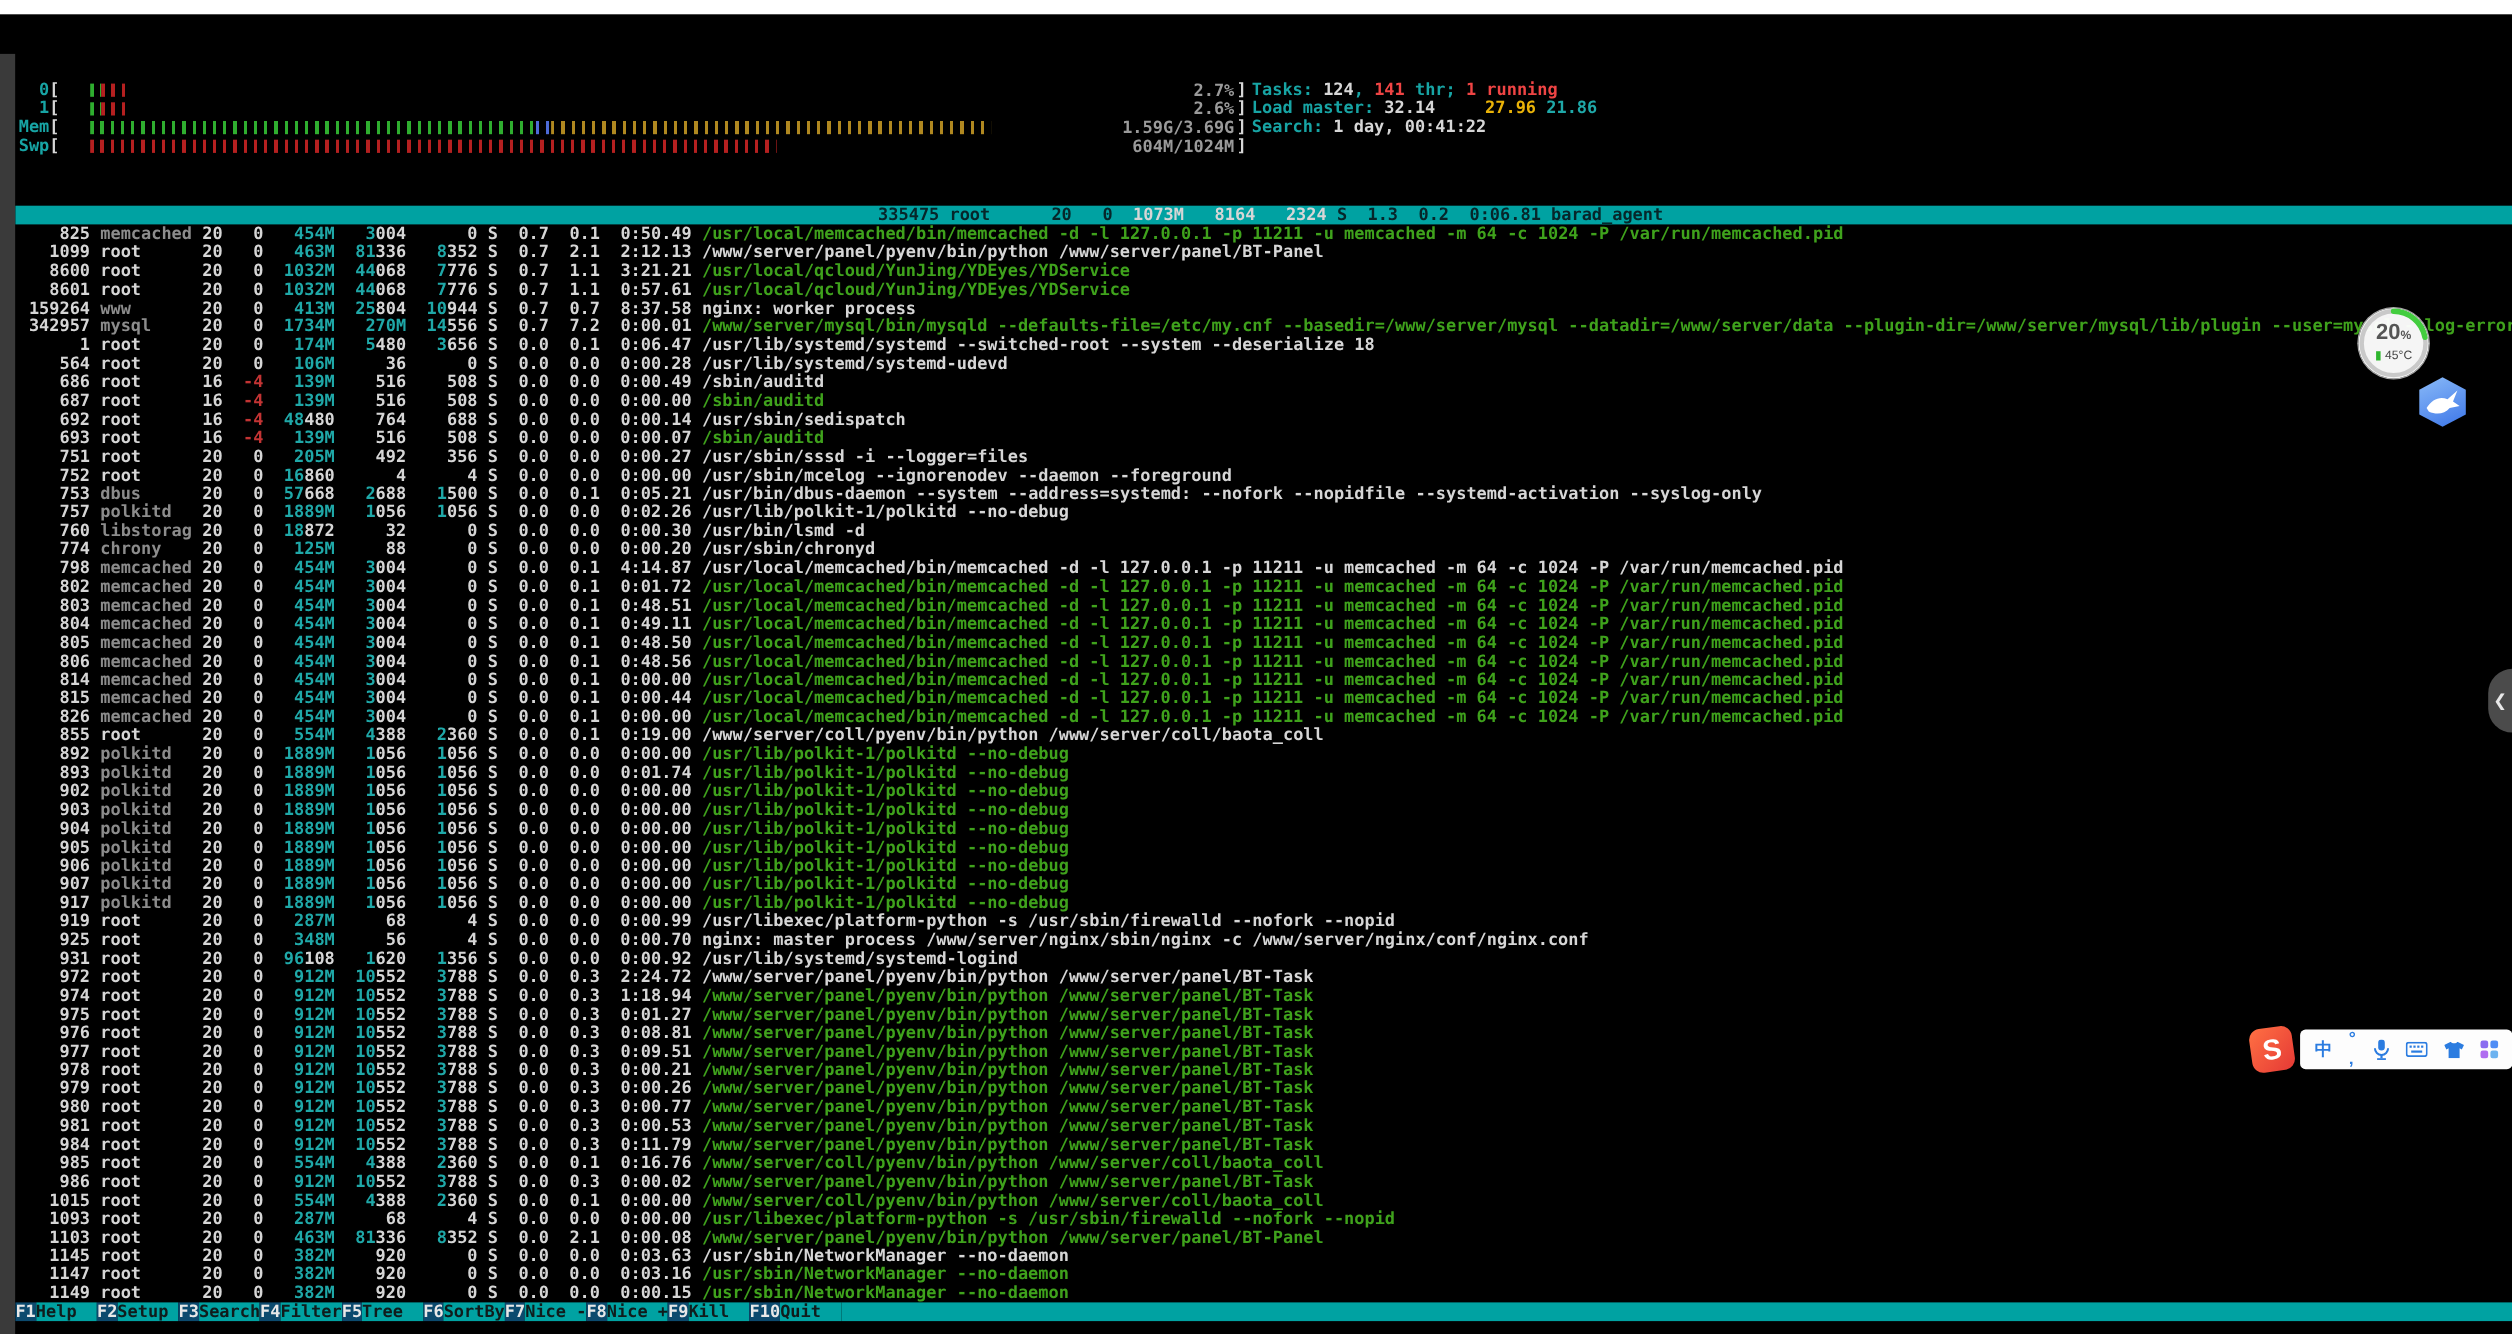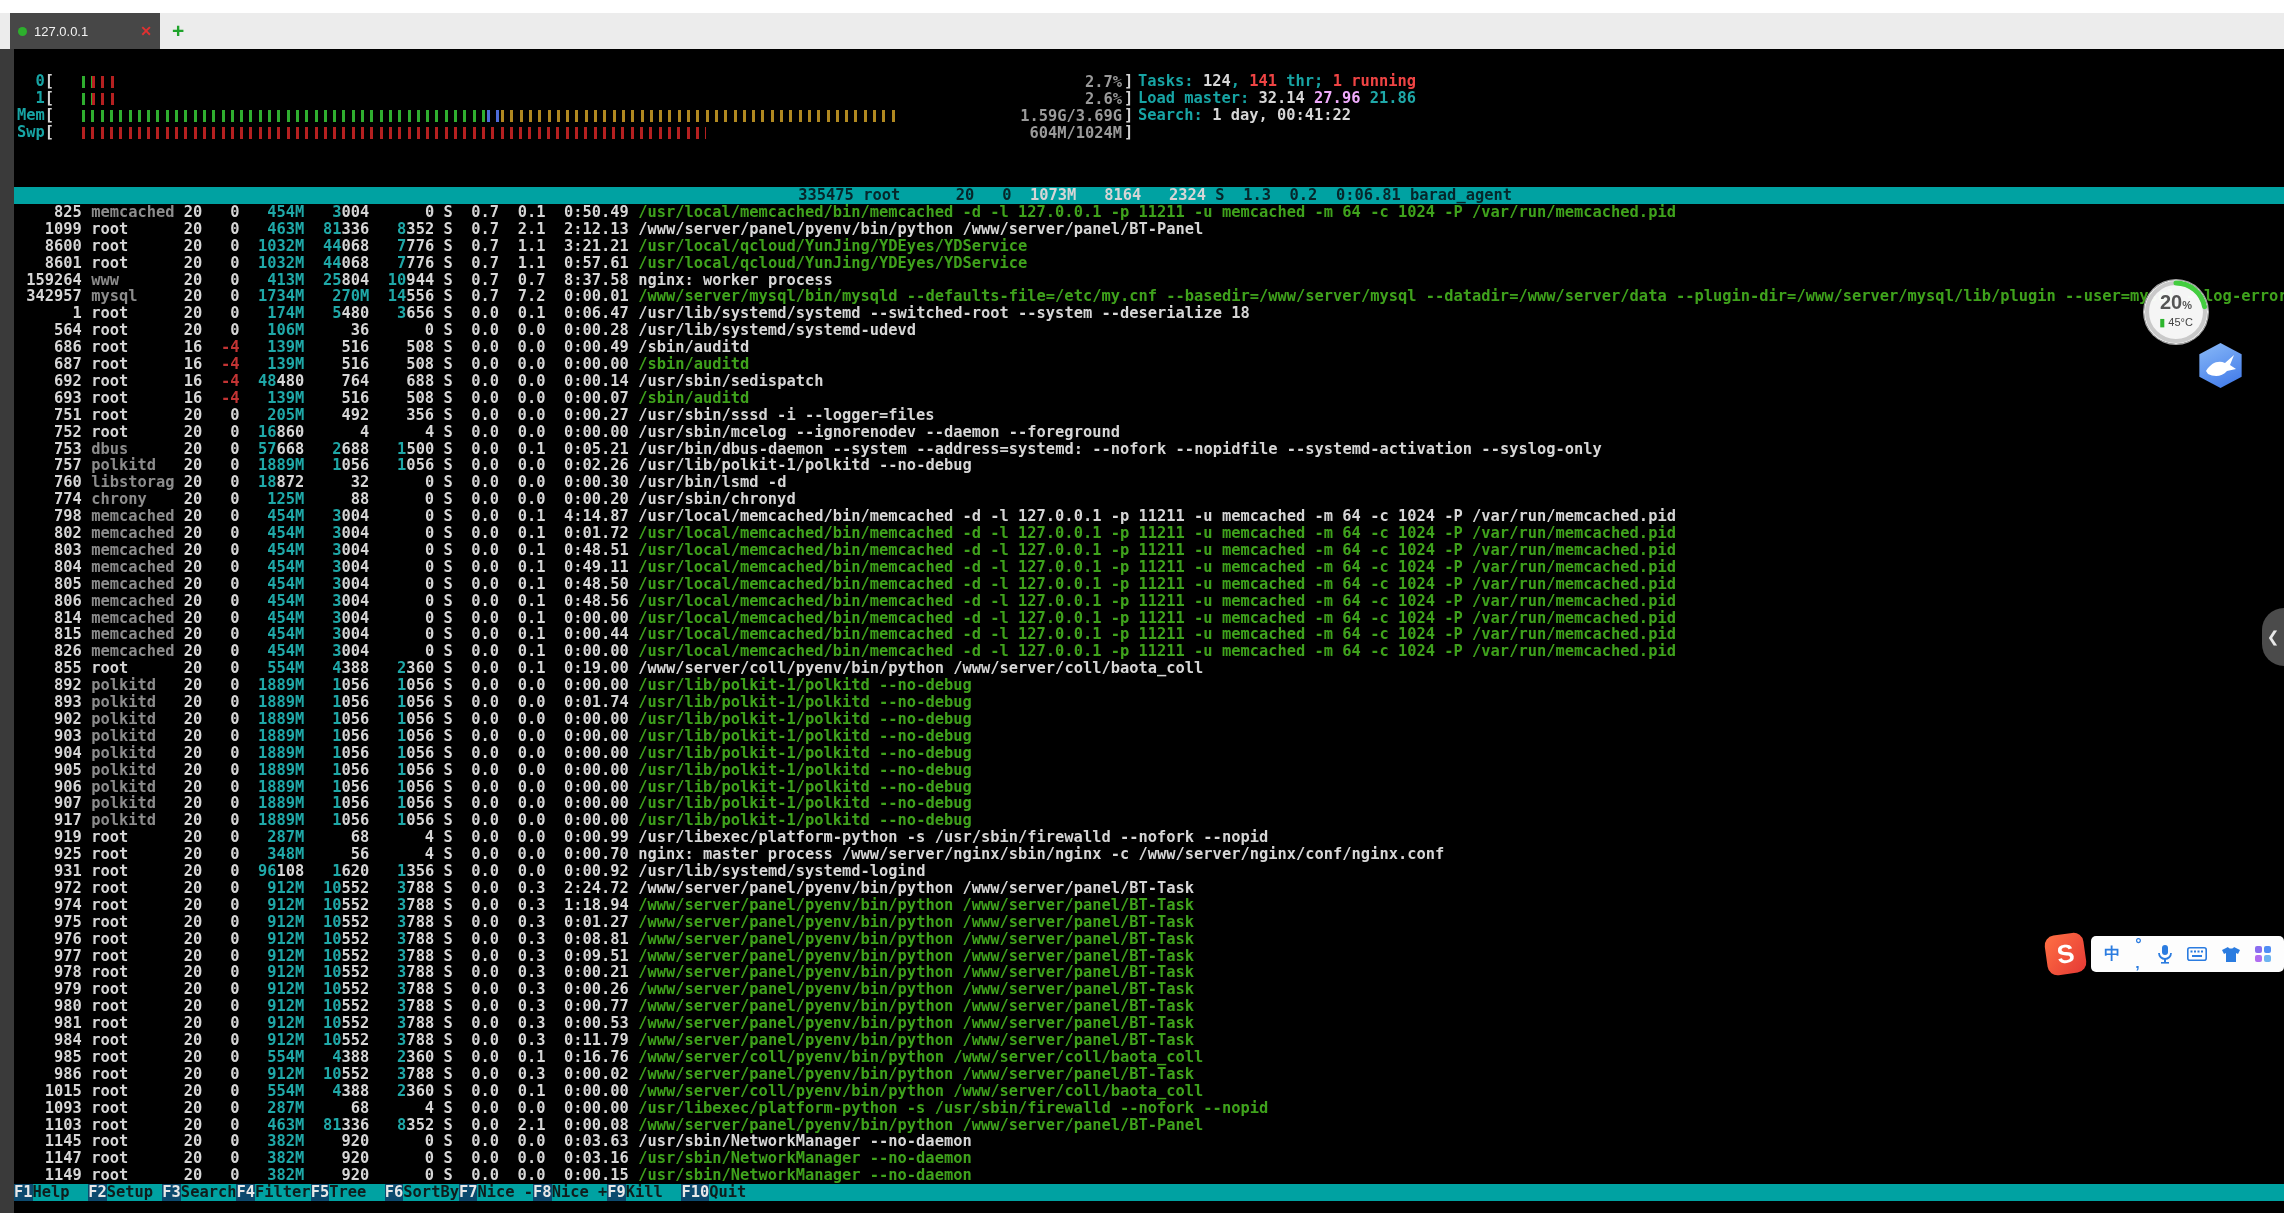--- a/index.html
+++ b/index.html
@@ -10,21 +10,21 @@
   .tab{position:absolute;left:10px;top:0;width:150px;height:36px;background:#474747;display:flex;align-items:center;padding:0 8px;box-sizing:border-box;}
   .tab-dot{width:9px;height:9px;border-radius:50%;background:#2daf2d;margin-right:7px;flex:0 0 auto;}
   .tab-title{color:#f2f2f2;font-size:13px;flex:1 1 auto;white-space:nowrap;overflow:hidden;}
   .tab-close{color:#e03131;font-weight:bold;font-size:14px;cursor:pointer;margin-left:6px;}
   .tab-new{position:absolute;left:172px;top:4px;color:#1fa32b;font-weight:bold;font-size:21px;line-height:28px;cursor:pointer;}
   .left-strip{position:absolute;left:0;top:49px;width:14px;height:1164px;background:#3a3a3a;}
   
   #term{position:absolute;left:14px;top:49px;width:2270px;height:1164px;background:#000;font-family:"DejaVu Sans Mono",monospace;font-size:15.4px;font-weight:bold;color:#d6d6d6;}
   .tline{position:absolute;left:3px;height:17px;line-height:16.9px;white-space:pre;}
   .c-w{color:#d6d6d6;} .c-gy{color:#8c8c8c;} .c-cy{color:#17a4a4;} .c-t{color:#1fa8a8;}
-  .c-gr{color:#3fa21c;} .c-grb{color:#ef4444;} .c-r{color:#c33434;} .c-dim{color:#f0abfc;}
+  .c-gr{color:#3fa21c;} .c-grb{color:#ef4444;} .c-r{color:#c33434;} .c-dim{color:#eab308;margin-left:36px;}
   .meter{display:inline-block;position:relative;width:1042px;height:16px;vertical-align:middle;margin-left:28px;}
   .seg{position:absolute;top:2px;bottom:2px;}
   .seg.green{background:repeating-linear-gradient(90deg,#2fae2f 0 3px,transparent 3px 9.3px);}
   .seg.red{background:repeating-linear-gradient(90deg,#b52020 0 3px,transparent 3px 9.3px);}
   .seg.blue{background:repeating-linear-gradient(90deg,#4d6bd8 0 3px,transparent 3px 9.3px);}
   .seg.yellow{background:repeating-linear-gradient(90deg,#b08820 0 3px,transparent 3px 9.3px);}
   .meter-val{position:absolute;right:2px;top:0;line-height:16px;color:#9a9a9a;}
   #table-header{position:absolute;left:0;top:121px;width:2270px;height:17px;background:#18a518;color:#102010;line-height:16.9px;white-space:pre;padding-left:3px;box-sizing:border-box;}
   .sort-col{background:#00a2a2;color:#0a1a1a;}
   .sort-tri{color:#0b3b0b;}
@@ -55,28 +55,20 @@
   .ime-ic{color:#2b7ce0;font-weight:bold;font-size:16px;cursor:pointer;display:flex;align-items:center;}
   .ime-grid{display:grid;grid-template-columns:7px 7px;grid-gap:2px;cursor:pointer;}
   .ime-grid i{width:7px;height:7px;border-radius:2px;display:block;}
 </style>
 </head>
 <body>
 
 <div id="page">
   <div class="top-strip"></div>
 
-  <div class="tab-bar">
-    <div class="tab">
-      <span class="tab-dot"></span>
-      <span class="tab-title">127.0.0.1</span>
-      <span class="tab-close">✕</span>
-    </div>
-    <div class="tab-new">+</div>
-  </div>
 
   <div class="left-strip"></div>
 
   <div id="term">
     <div id="meters">
         <div class="tline" style="top: 24px;"><span class="c-cy">  0</span><span class="c-w">[</span><span class="meter"><div class="seg green" style="left:0px;width:10px"></div><div class="seg red" style="left:10px;width:26px"></div><span class="meter-val">2.7%</span></span><span class="c-w">]</span></div>
         <div class="tline" style="top: 41px;"><span class="c-cy">  1</span><span class="c-w">[</span><span class="meter"><div class="seg green" style="left:0px;width:10px"></div><div class="seg red" style="left:10px;width:24px"></div><span class="meter-val">2.6%</span></span><span class="c-w">]</span></div>
         <div class="tline" style="top: 58px;"><span class="c-cy">Mem</span><span class="c-w">[</span><span class="meter"><div class="seg green" style="left:0px;width:405px"></div><div class="seg blue" style="left:405px;width:14px"></div><div class="seg yellow" style="left:419px;width:400px"></div><span class="meter-val">1.59G/3.69G</span></span><span class="c-w">]</span></div>
         <div class="tline" style="top: 75px;"><span class="c-cy">Swp</span><span class="c-w">[</span><span class="meter"><div class="seg red" style="left:0px;width:624px"></div><span class="meter-val">604M/1024M</span></span><span class="c-w">]</span></div>
       </div>

